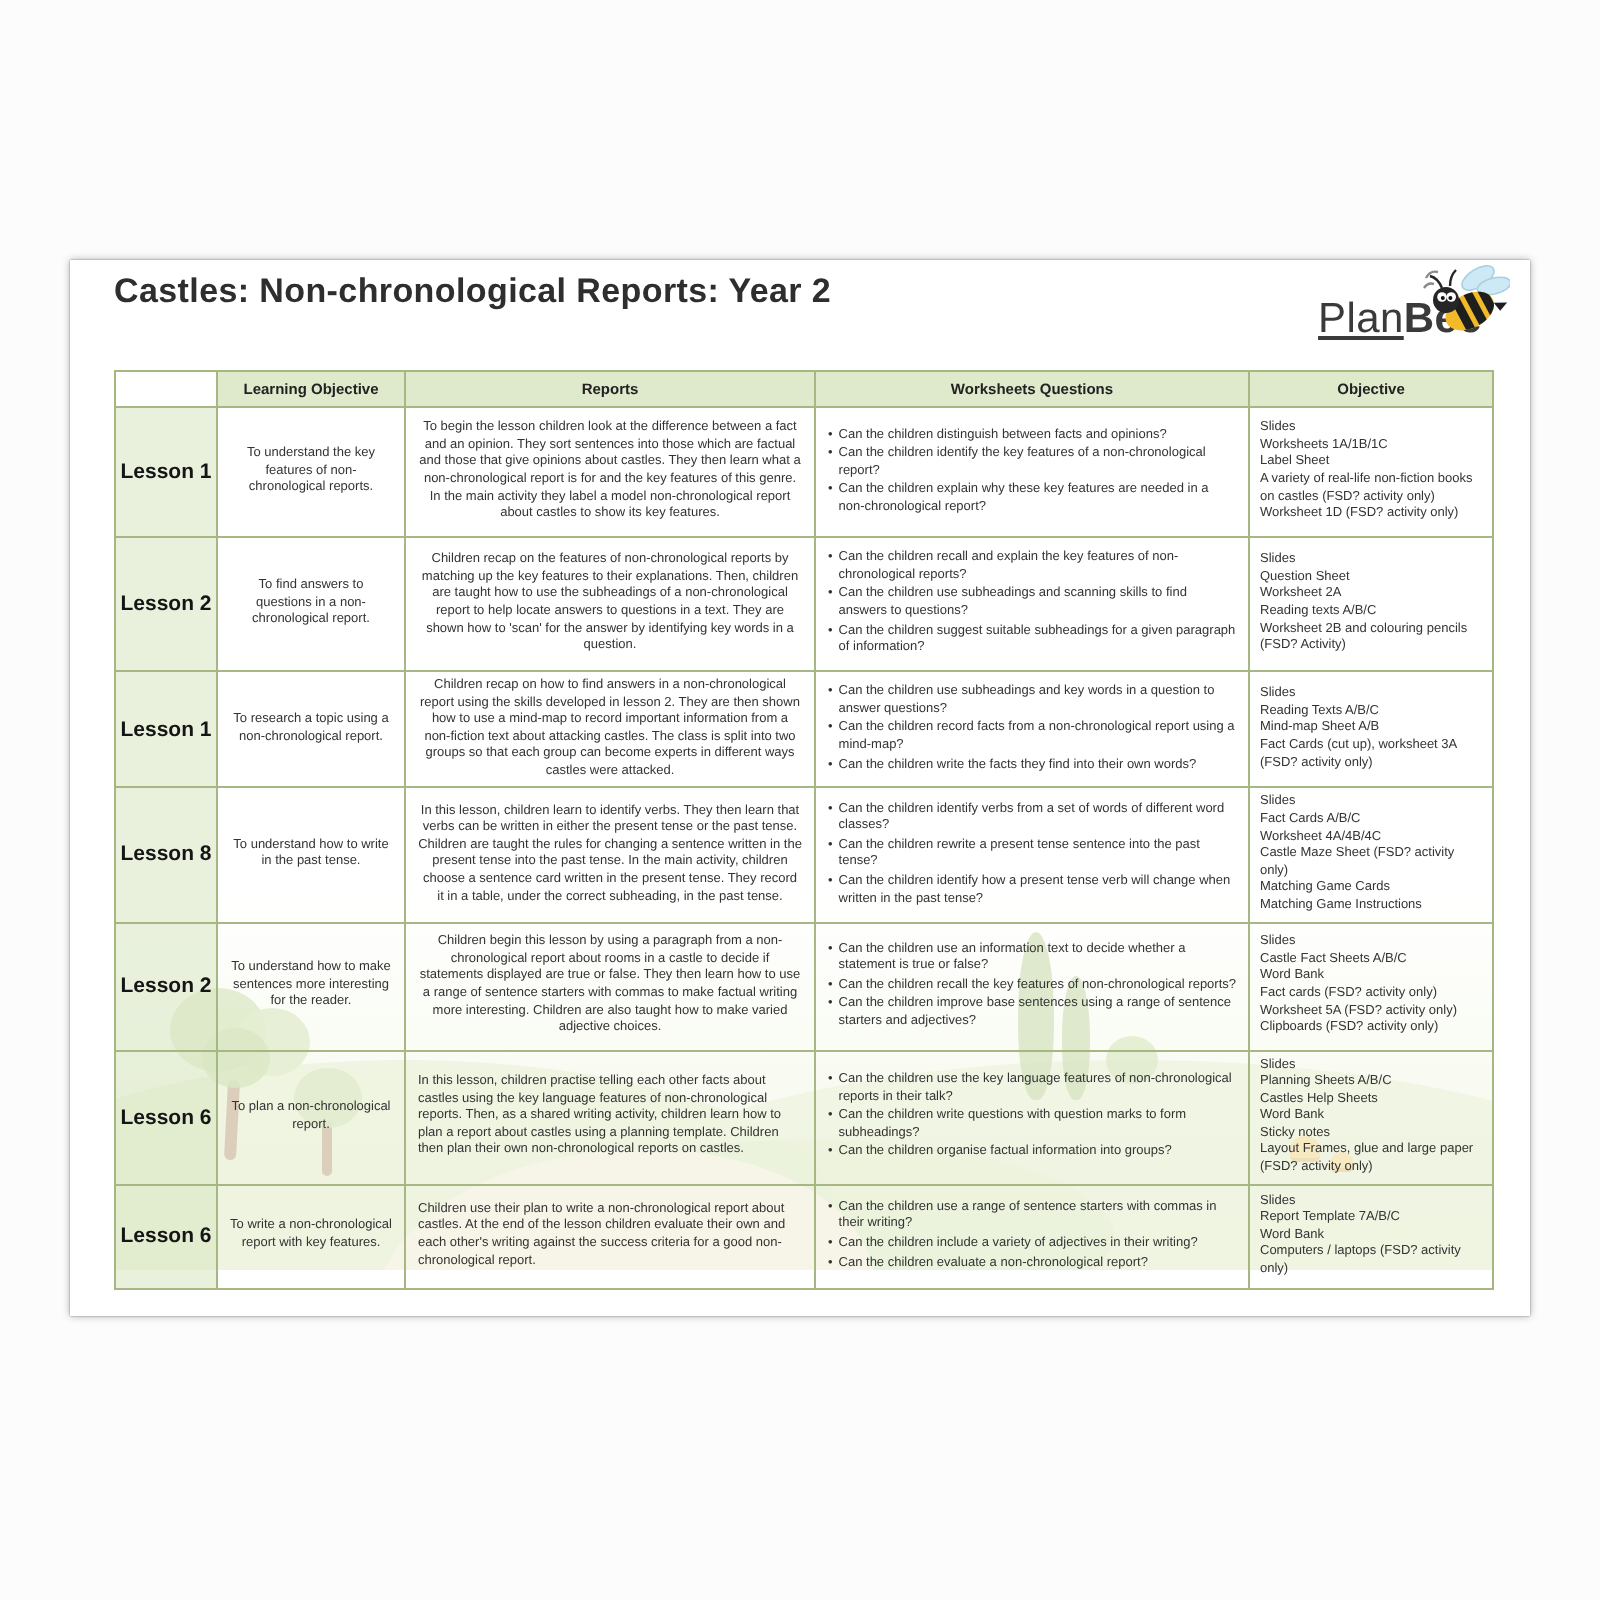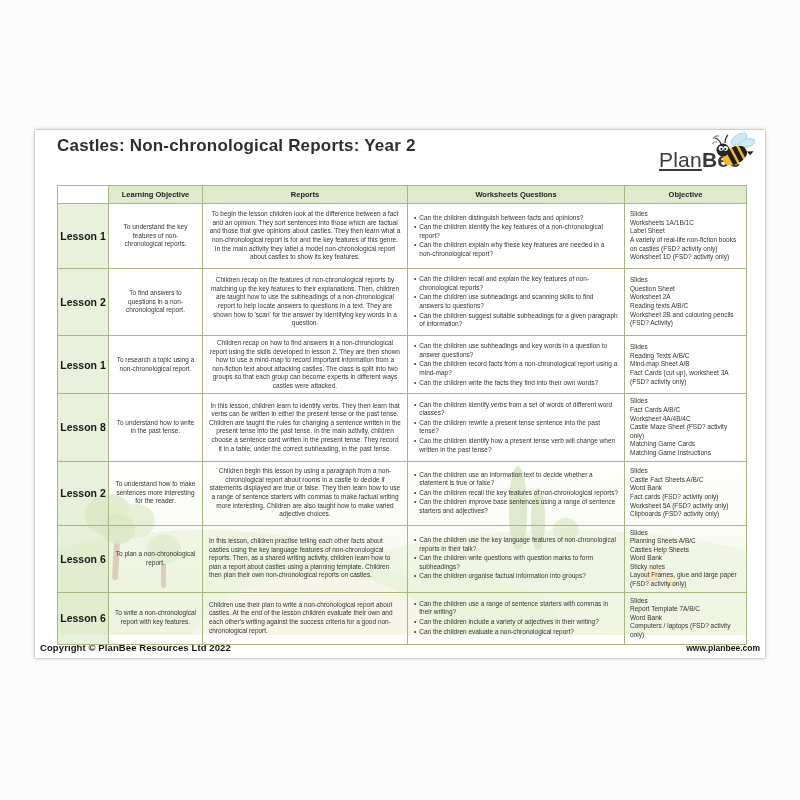--- a/index.html
+++ b/index.html
@@ -337,19 +337,15 @@
             <td class="data-cell res-cell">
               <div class="res-line">Slides</div>
               <div class="res-line">Report Template 7A/B/C</div>
               <div class="res-line">Word Bank</div>
               <div class="res-line">Computers / laptops (FSD? activity only)</div>
             </td>
           </tr>
         </tbody>
     </table>
 
-    <div class="footer">
-      <span class="copy">Copyright © PlanBee Resources Ltd 2022</span>
-      <span class="url">www.planbee.com</span>
-    </div>
 
   </div>
 </div>
 
 </body></html>

